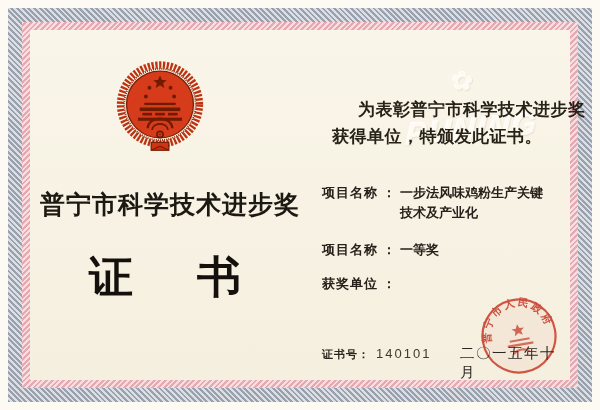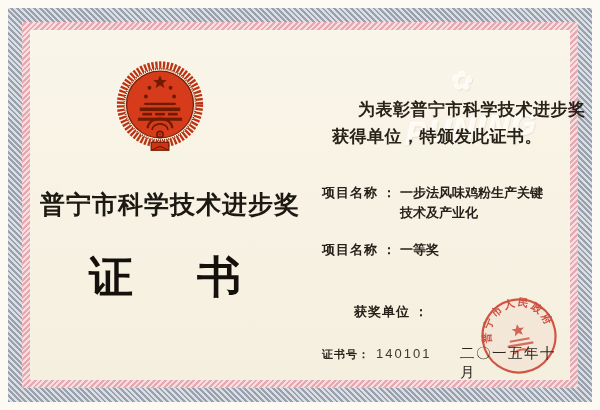--- a/index.html
+++ b/index.html
@@ -56,21 +56,21 @@
     text-indent:26px;letter-spacing:0.5px;color:#272218;
   }
 
   .row{left:292px;display:flex;z-index:2;font-weight:bold;font-size:13px;line-height:20px;color:#26211a;}
   .row .label{flex:0 0 78px;letter-spacing:1px;white-space:nowrap;}
   .row .value{margin-left:0;}
   .row .value.wrap{width:150px;}
   .row .value.nowrap{white-space:nowrap;}
   .row-1{top:153px;}
   .row-2{top:210px;}
-  .row-3{top:272px;margin-left:32px;}
+  .row-3{top:244px;}
 
   .certno{left:292px;top:316px;display:flex;align-items:baseline;z-index:2;text-align:center;}
   .certno .cl{font-size:11px;font-weight:bold;letter-spacing:1px;color:#2b261d;}
   .certno .cv{margin-left:6px;font-size:13px;letter-spacing:2px;color:#3f3a30;}
 
   .date{
     left:430px;top:314px;z-index:3;
     font-size:14.5px;font-weight:normal;letter-spacing:1.5px;color:#2a2620;
   }
 

